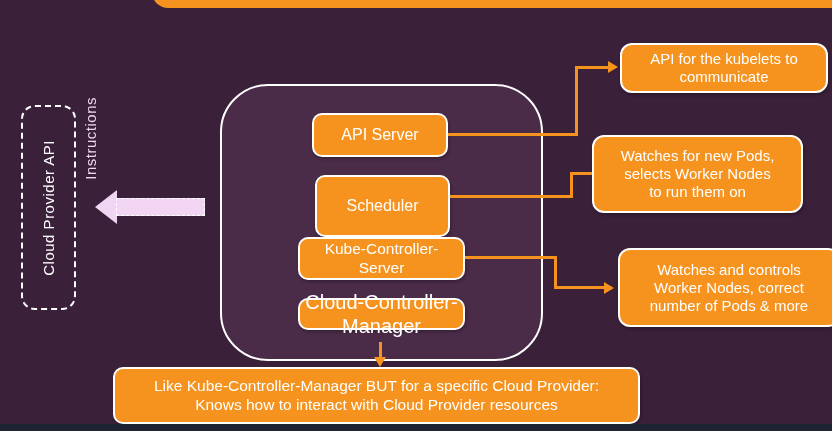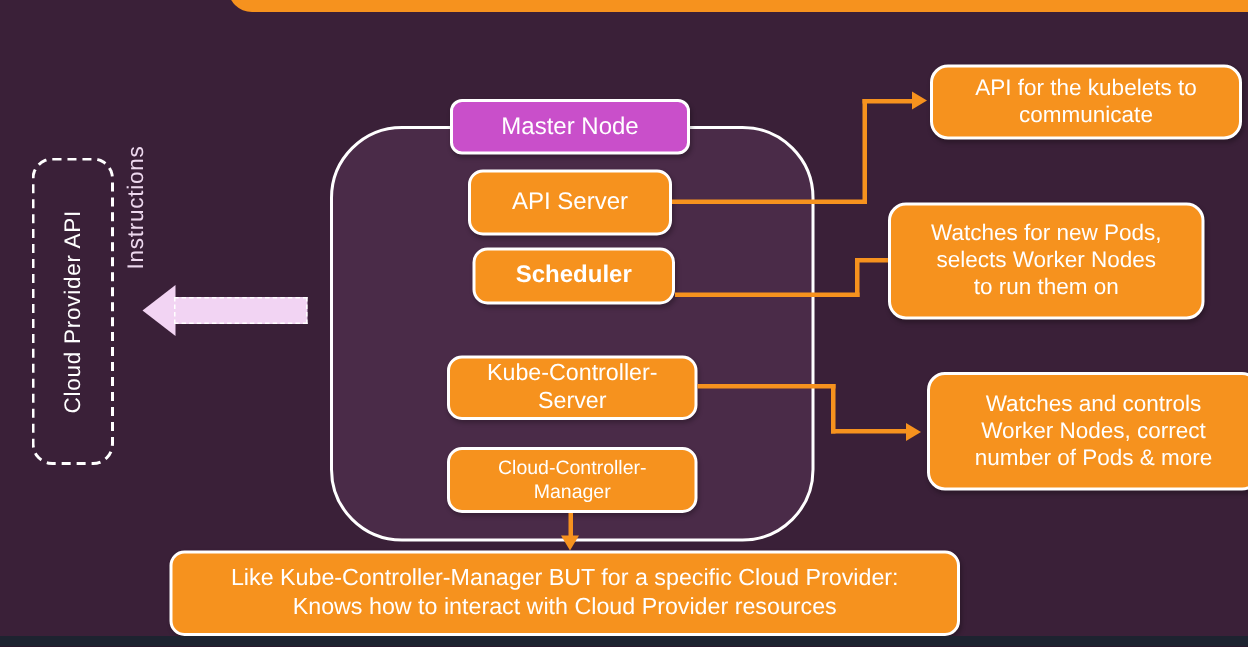--- a/index.html
+++ b/index.html
@@ -27,23 +27,23 @@
   .node-box{
     position:absolute;display:flex;align-items:center;justify-content:center;
     text-align:center;border:2px solid #fff;border-radius:10px;
     box-sizing:border-box;font-size:16px;line-height:1.2;
     white-space:pre-line;box-shadow:1px 2px 3px rgba(0,0,0,.25);
   }
   .magenta{background:#c94fca;}
   .orange{background:#f6921e;}
   .title-box{left:300px;top:66px;width:160px;height:37px;border-radius:8px;}
   .comp-api{left:312px;top:113px;width:136px;height:44px;text-align:right;}
-  .comp-sched{left:315px;top:165px;width:135px;height:38px;font-weight:bold;}
+  .comp-sched{left:315px;top:175px;width:135px;height:62px;}
   .comp-kcm{left:298px;top:237px;width:167px;height:43px;font-size:15.5px;}
-  .comp-ccm{left:298px;top:298px;width:167px;height:44px;font-size:13px;}
+  .comp-ccm{left:298px;top:298px;width:167px;height:32px;font-size:20px;}
   .ann-1{left:620px;top:43px;width:208px;height:50px;font-size:15px;border-radius:12px;}
   .ann-2{left:592px;top:135px;width:211px;height:78px;font-size:15px;border-radius:12px;}
   .ann-3{left:618px;top:248px;width:222px;height:79px;font-size:15px;border-radius:12px;}
   .footer-note{left:113px;top:367px;width:527px;height:57px;font-size:15.5px;border-radius:10px;}
   
   .dashed-box{
     position:absolute;left:21px;top:105px;width:55px;height:205px;
     border:2.5px dashed #fff;border-radius:14px;box-sizing:border-box;
     display:flex;align-items:center;justify-content:center;
   }
@@ -90,21 +90,20 @@
     <span class="vtext">Cloud Provider API</span>
   </div>
   <div class="instructions">
     <span class="vtext">Instructions</span>
   </div>
   <div class="pink-arrow-head"></div>
   <div class="pink-arrow-body"></div>
 
   <div class="container-box"></div>
 
-  <div class="node-box magenta title-box">Master Node</div>
 
   <div class="node-box orange comp-api">API Server</div>
   <div class="node-box orange comp-sched">Scheduler</div>
   <div class="node-box orange comp-kcm">Kube-Controller-
 Server</div>
   <div class="node-box orange comp-ccm">Cloud-Controller-
 Manager</div>
 
   <div class="seg" style="left:448px;top:133px;width:130px;height:3px"></div>
   <div class="seg" style="left:575px;top:66px;width:3px;height:70px"></div>

